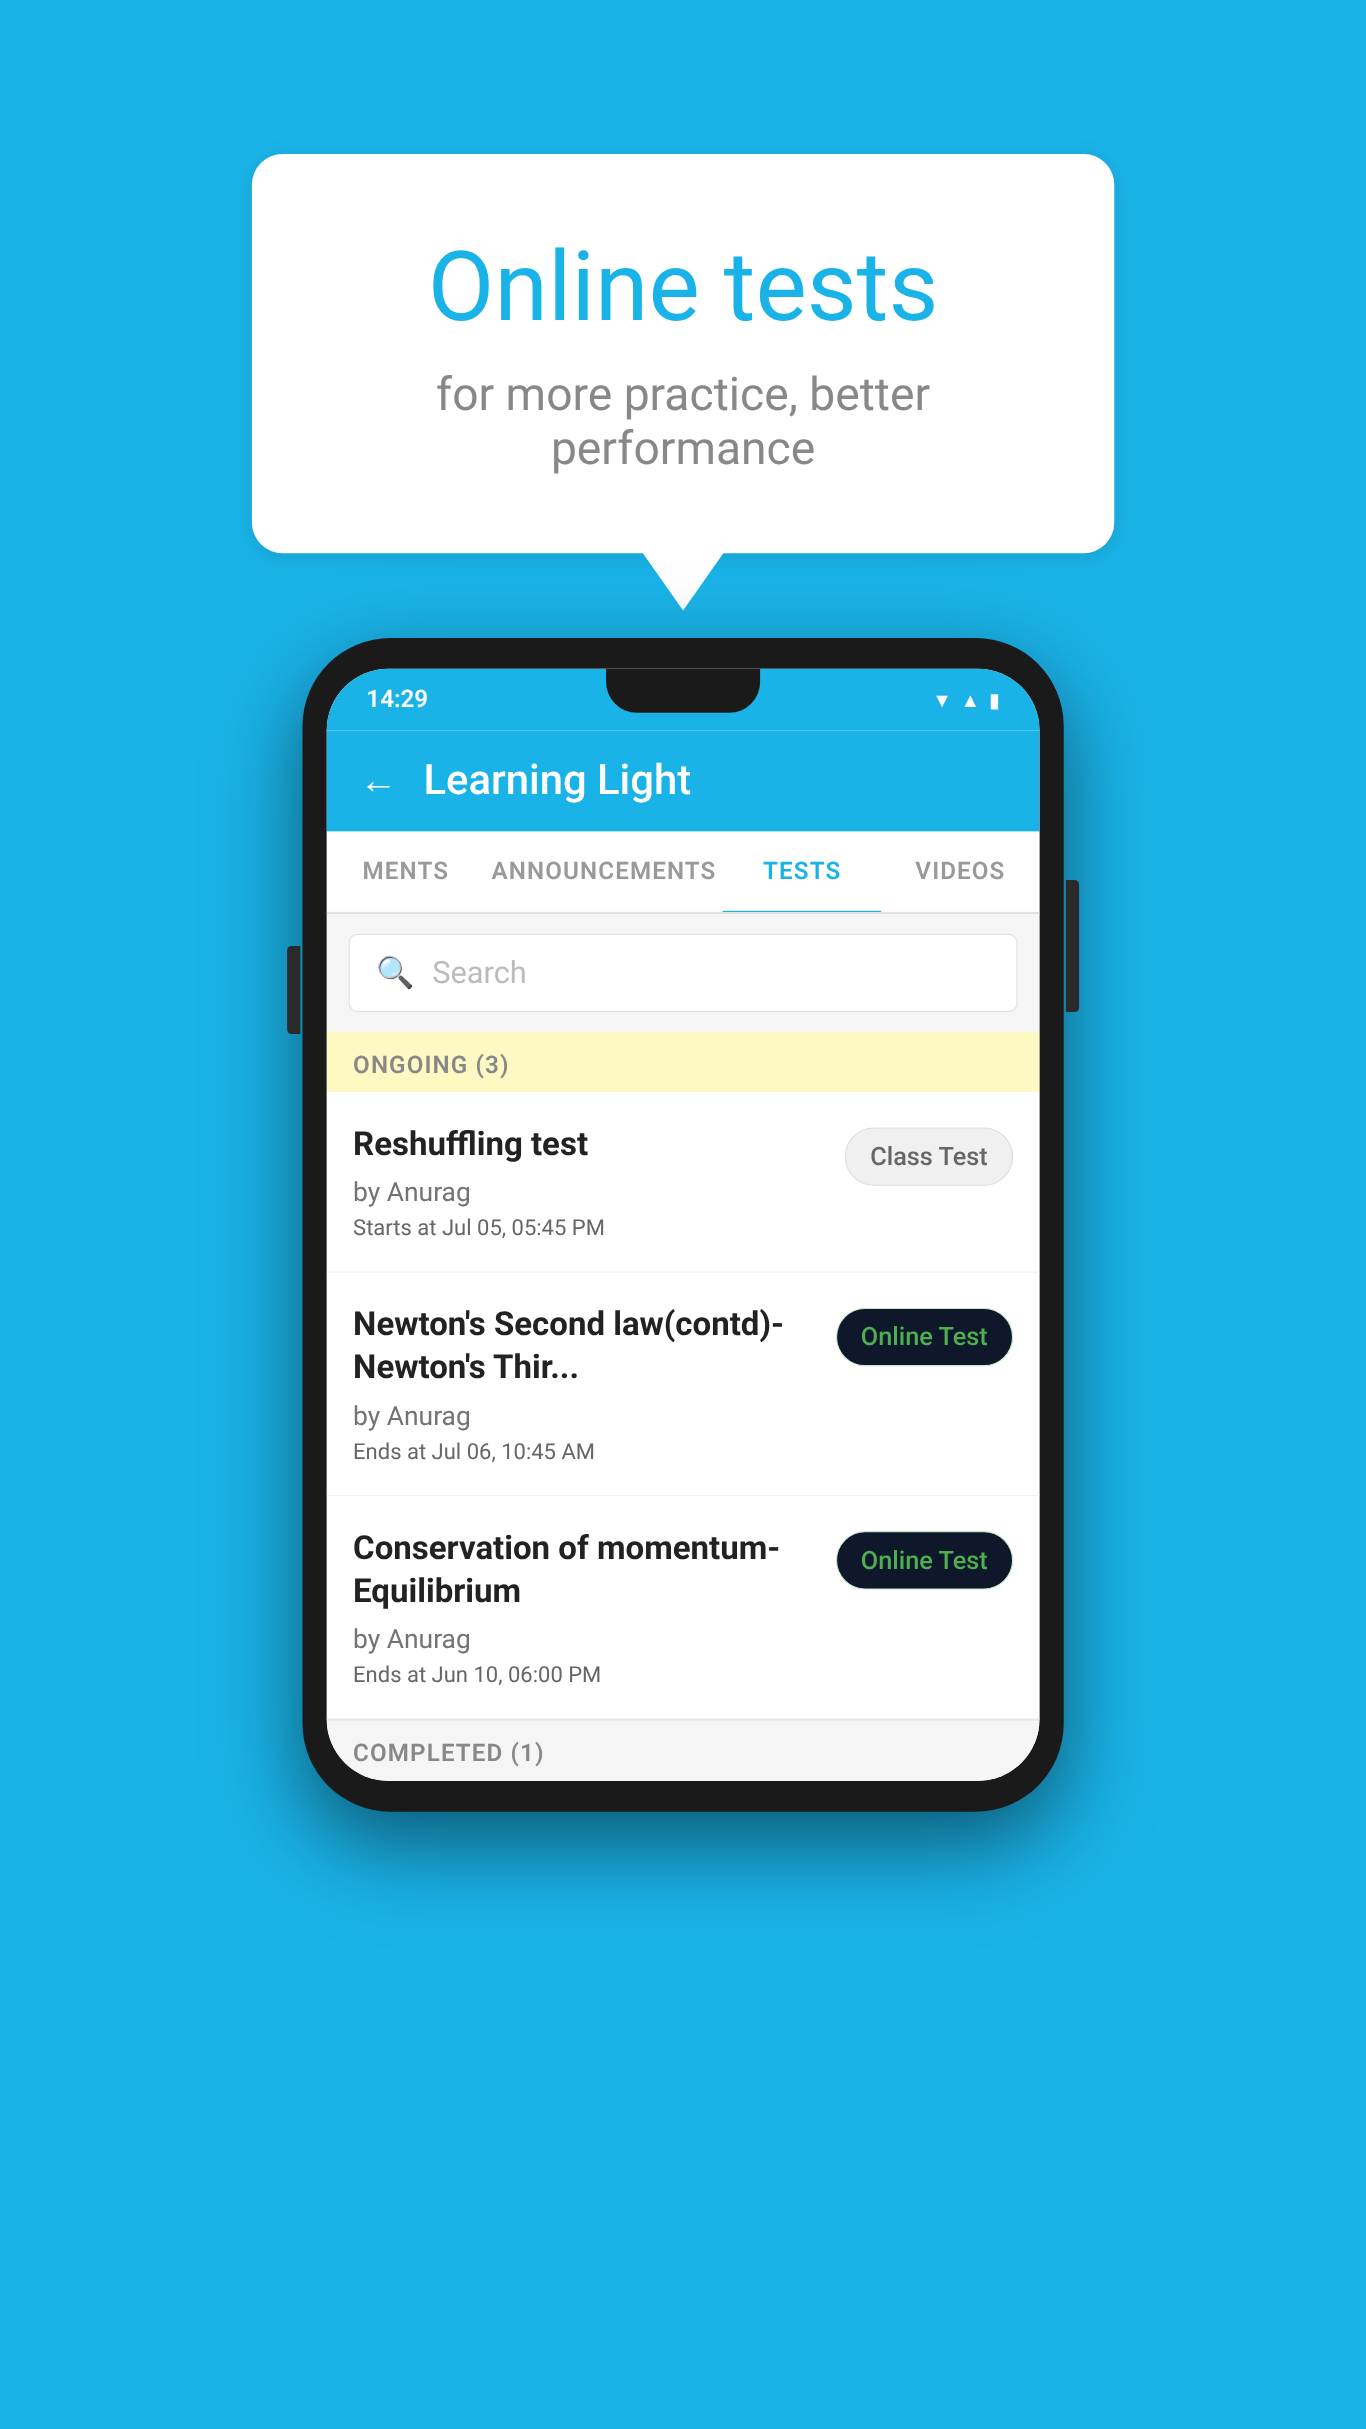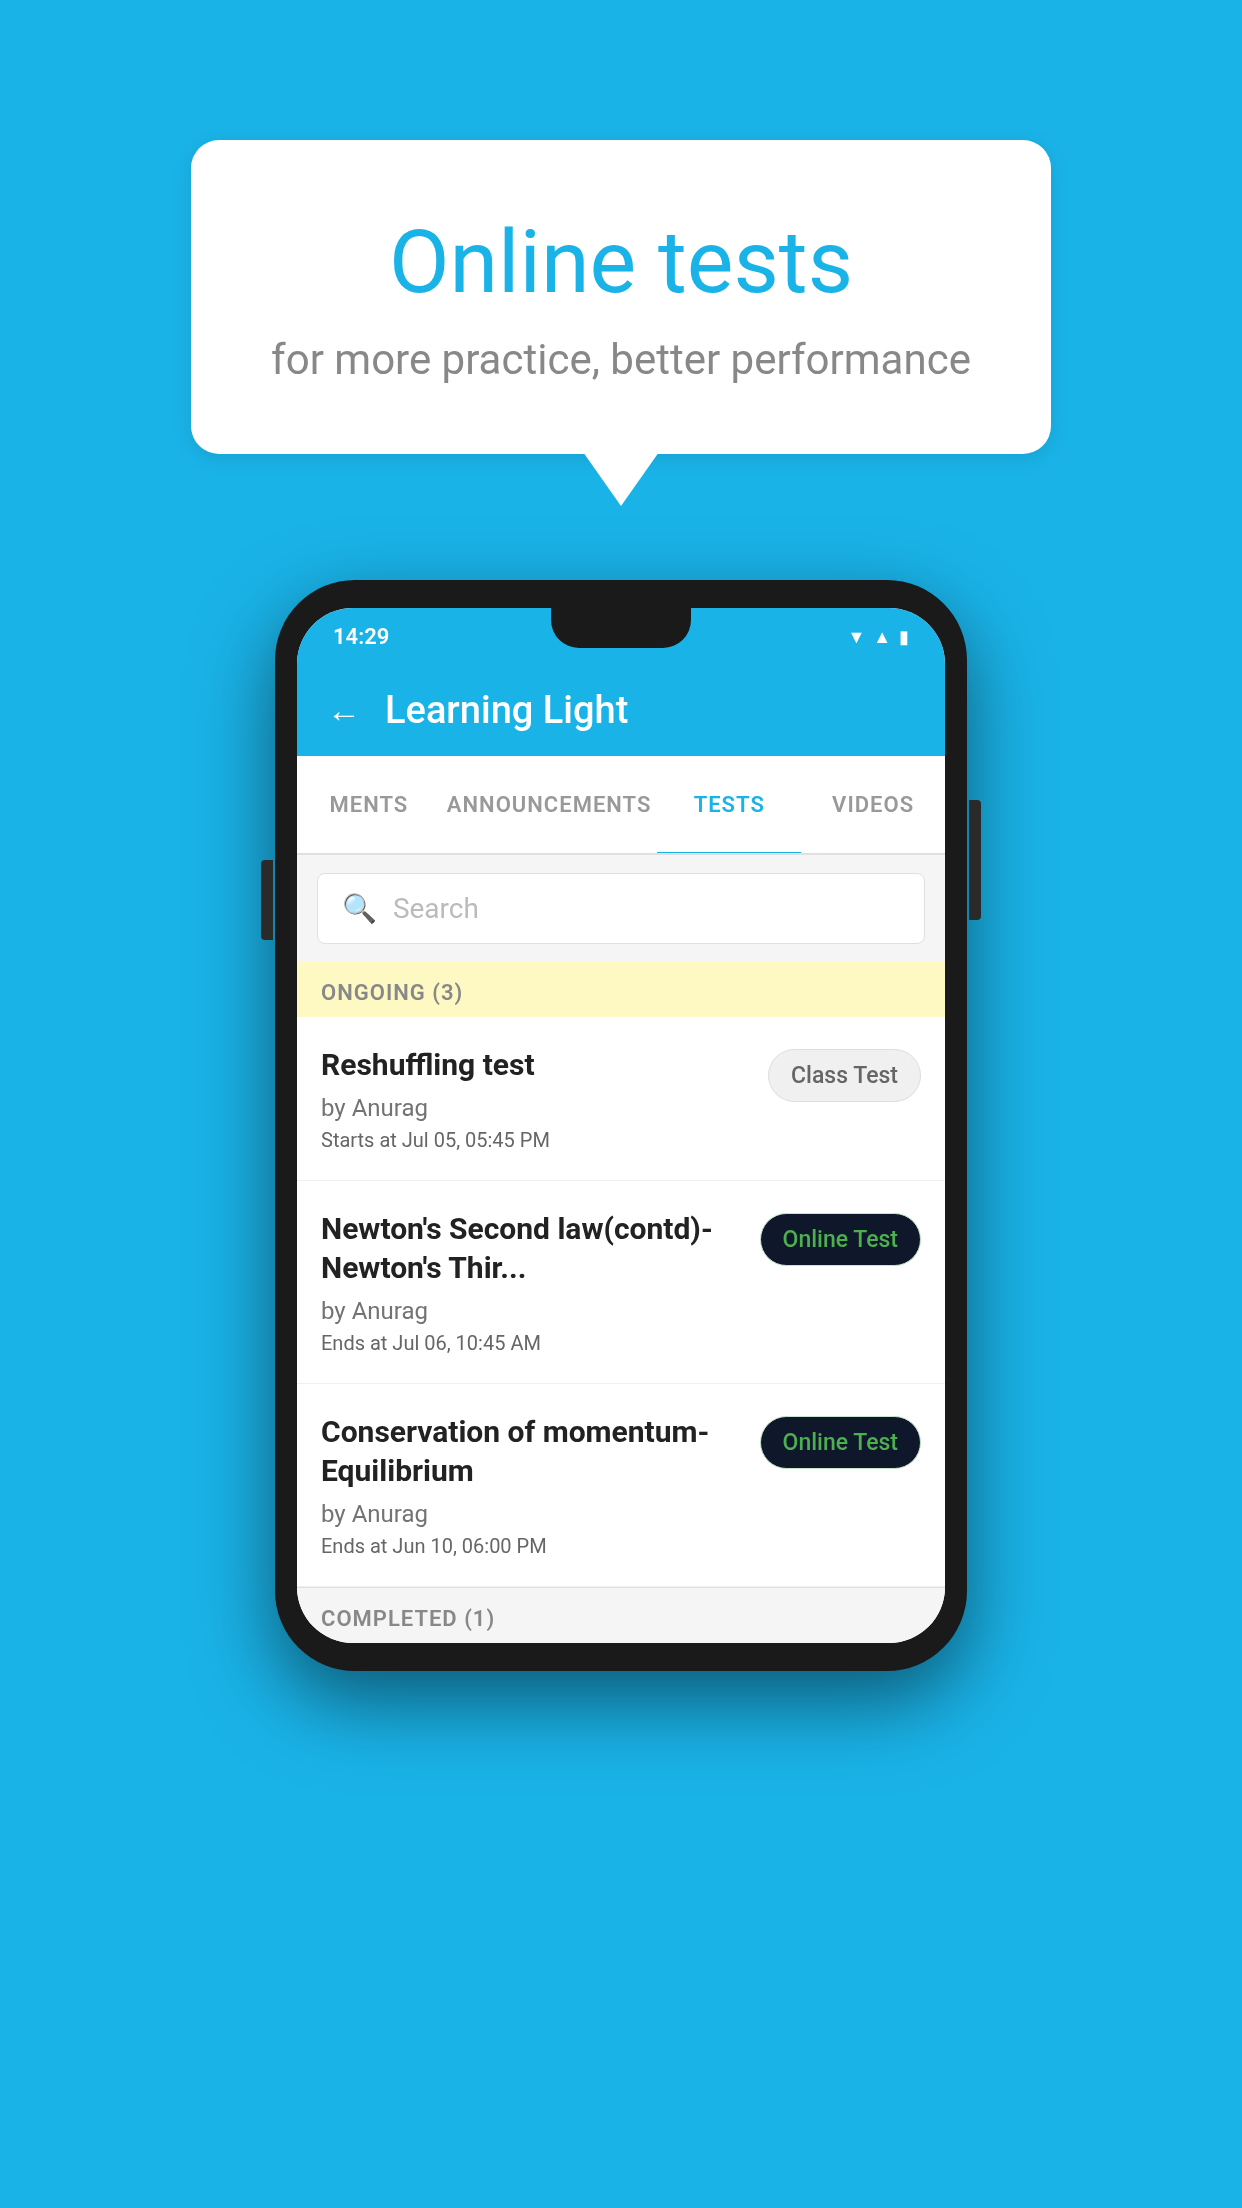--- a/index.html
+++ b/index.html
@@ -13,21 +13,21 @@
       overflow: hidden;
       position: relative;
     }
 
     
     .speech-bubble-container {
       position: absolute;
       top: 140px;
       left: 50%;
       transform: translateX(-50%);
-      width: 860px;
+      width: 784px;
     }
 
     .speech-bubble {
       background: white;
       border-radius: 28px;
       padding: 70px 80px;
       text-align: center;
       box-shadow: 0 4px 20px rgba(0,0,0,0.1);
       position: relative;
     }
@@ -171,21 +171,21 @@
     .tabs-bar {
       background: white;
       display: flex;
       border-bottom: 2px solid #e0e0e0;
       overflow: hidden;
     }
 
     .tab-item {
       flex: 1;
       text-align: center;
-      padding: 36px 6px;
+      padding: 24px 6px;
       font-size: 22px;
       font-weight: 600;
       color: #999;
       text-transform: uppercase;
       letter-spacing: 1px;
       position: relative;
       cursor: pointer;
     }
 
     .tab-item.active {

